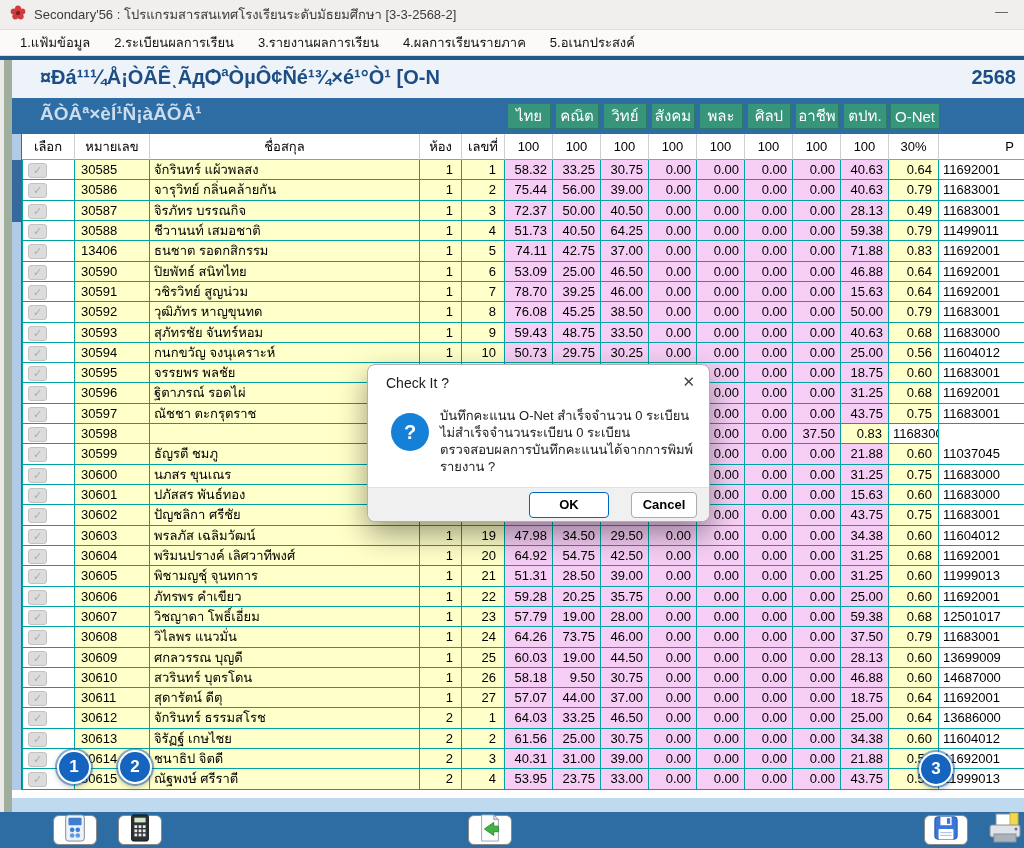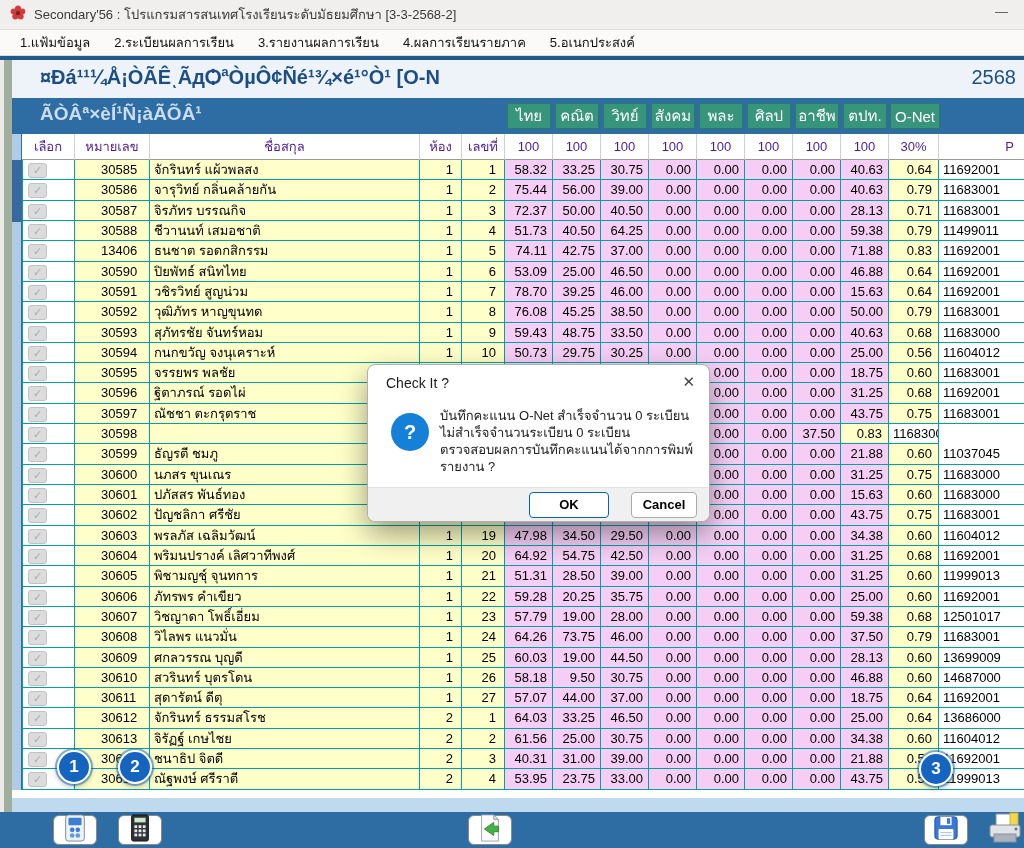--- a/index.html
+++ b/index.html
@@ -15,48 +15,48 @@
   .menubar{position:absolute;left:0;top:30px;width:100%;height:26px;background:#FBFAF8;display:flex;align-items:center;gap:24px;padding-left:20px;border-bottom:1px solid #ddd;}
   .menuitem{font-size:13px;color:#111;cursor:default;}
 
   
   .main{position:absolute;left:0;top:56px;width:100%;height:792px;background:#2E6DA4;border-top:4px solid #235a8c;}
   .edgeA{position:absolute;left:0;top:0;width:4px;height:100%;background:#ECEBE7;}
   .edgeB{position:absolute;left:4px;top:0;width:8px;height:100%;background:#9FAE9D;}
 
   .band-title{position:absolute;left:12px;top:0;width:calc(100% - 12px);height:38px;background:#EDF3F9;}
   .gtitle{position:absolute;left:28px;top:6px;font-size:20px;font-weight:bold;color:#1C4E84;white-space:nowrap;}
-  .year{position:absolute;right:8px;top:6px;font-size:20px;font-weight:normal;color:#1C4E84;}
+  .year{position:absolute;right:8px;top:6px;font-size:20px;font-weight:bold;color:#1C4E84;}
 
   .band-sub{position:absolute;left:12px;top:38px;width:calc(100% - 12px);height:36px;background:#2E6DA4;}
   .subtitle{position:absolute;left:28px;top:5px;font-size:19px;font-weight:bold;color:#CBDCEC;white-space:nowrap;}
   .tabs{position:absolute;left:-12px;top:0;width:1024px;height:40px;}
   .tab{position:absolute;top:5px;width:44px;height:26px;background:#37957B;border:1px solid #2c7a64;color:#fff;font-size:15px;display:flex;align-items:center;justify-content:center;cursor:pointer;}
   .tab:nth-child(1){left:507px}.tab:nth-child(2){left:555px}.tab:nth-child(3){left:603px}
   .tab:nth-child(4){left:651px}.tab:nth-child(5){left:699px}.tab:nth-child(6){left:747px}
   .tab:nth-child(7){left:795px}.tab:nth-child(8){left:843px}.tab:nth-child(9){left:890px;width:50px}
 
   
   .vscroll{position:absolute;left:12px;top:74px;width:9px;height:656px;background:#AFCBE5;}
   .vthumb{position:absolute;left:0;top:26px;width:9px;height:62px;background:#38699E;}
 
   
   .thead,.trow{display:grid;grid-template-columns:53px 75px 270px 42px 43px 48px 48px 48px 48px 48px 48px 48px 48px 50px 100px;}
   .thead{position:absolute;left:22px;top:74px;width:1017px;height:26px;background:#fff;}
-  .hc{font-size:13px;color:#4c1d95;display:flex;align-items:center;justify-content:center;border-right:1px solid #d0d0d0;border-bottom:1px solid #9a9a9a;}
+  .hc{font-size:13px;color:#000000;display:flex;align-items:center;justify-content:center;border-right:1px solid #d0d0d0;border-bottom:1px solid #9a9a9a;}
   .hc.pidh{justify-content:flex-end;padding-right:24px;}
   .tbody{position:absolute;left:22px;top:100px;width:1017px;height:630px;background:#fff;}
   .trow{height:20.32px;}
   .c{font-size:13px;color:#000;border-right:1px solid #00A2A2;border-bottom:1px solid #00A2A2;line-height:19px;overflow:hidden;white-space:nowrap;padding:0 5px;}
   .c.sel{background:#fff;border-left:1px solid #00A2A2;padding:0;}
   .c.y{background:#FFFFC9;}
   .c.p{background:#F6CEF5;text-align:right;}
   .c.pct{background:#FFFFC9;text-align:right;padding-right:6px;}
   .c.pid{background:#fff;text-align:left;padding-left:4px;}
-  .c.sid{padding-left:26px;}
+  .c.sid{padding-left:6px;}
   .c.nm{padding-left:4px;}
   .c.rn{text-align:right;padding-right:8px;}
   .cb{display:inline-block;margin:2px 0 0 5px;width:19px;height:15px;background:#DCDCDC;border:1px solid #C2C2C2;border-radius:3px;color:#ABABAB;font-size:11px;line-height:13px;text-align:center;}
 
   .filler{position:absolute;left:12px;top:730px;width:calc(100% - 12px);height:8px;background:#fff;}
   .hscroll{position:absolute;left:12px;top:738px;width:calc(100% - 12px);height:14px;background:#BFD9EE;}
 
   
   .toolbar{position:absolute;left:0;top:752px;width:100%;height:40px;background:#2E6DA4;border-bottom:4px solid #16395C;}
   .tbtn{position:absolute;top:3px;width:44px;height:30px;background:#fff;border:1px solid #8a8a8a;border-radius:6px;display:flex;align-items:center;justify-content:center;cursor:pointer;}
@@ -199,21 +199,21 @@
         <div class="c y rn">1</div>
         <div class="c y rn">3</div>
         <div class="c p">72.37</div>
         <div class="c p">50.00</div>
         <div class="c p">40.50</div>
         <div class="c p">0.00</div>
         <div class="c p">0.00</div>
         <div class="c p">0.00</div>
         <div class="c p">0.00</div>
         <div class="c p">28.13</div>
-        <div class="c pct">0.71</div>
+        <div class="c pct">0.49</div>
         <div class="c pid">11683001</div>
       </div>
         <div class="trow">
         <div class="c sel"><span class="cb">✓</span></div>
         <div class="c y sid">30588</div>
         <div class="c y nm">ชีวานนท์ เสมอชาติ</div>
         <div class="c y rn">1</div>
         <div class="c y rn">4</div>
         <div class="c p">51.73</div>
         <div class="c p">40.50</div>

